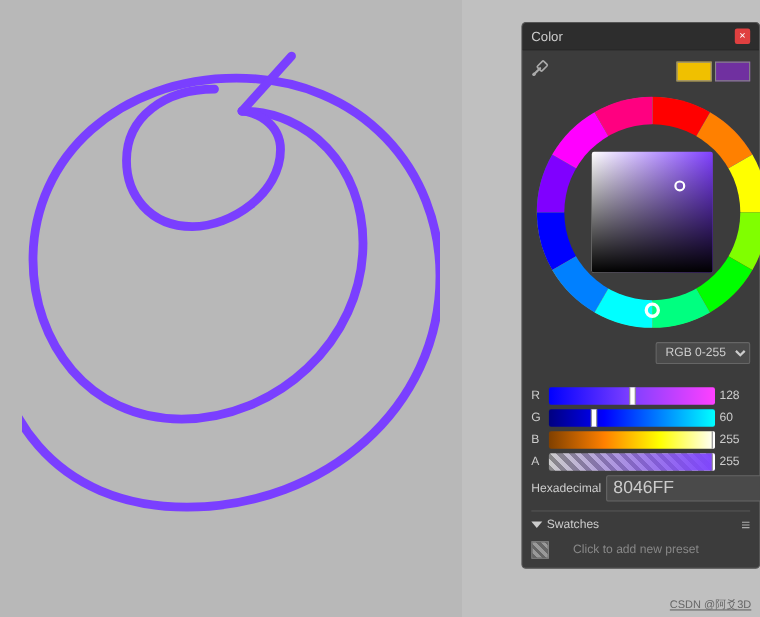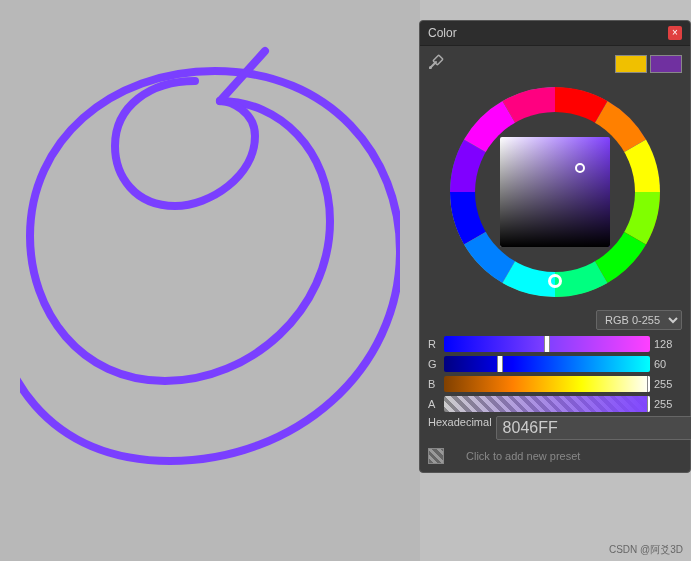--- a/index.html
+++ b/index.html
@@ -22,21 +22,21 @@
       background: #b8b8b8;
       display: flex;
       align-items: center;
       justify-content: center;
     }
 
     
     .color-panel {
       position: absolute;
       right: 0; top: 20px;
-      width: 272px;
+      width: 217px;
       background: #3c3c3c;
       border: 1px solid #555;
       border-radius: 4px;
     }
 
     .panel-title-bar {
       background: #2d2d2d;
       padding: 5px 8px;
       display: flex;
       align-items: center;
@@ -161,21 +161,21 @@
       bottom: 14px;
       left: 50%;
       transform: translateX(-50%);
       pointer-events: none;
     }
 
     
     .mode-selector {
       display: flex;
       justify-content: flex-end;
-      margin-bottom: 6px;
+      margin-bottom: 21px;
     }
 
     .mode-select {
       background: #4a4a4a;
       border: 1px solid #666;
       color: #ccc;
       font-size: 11px;
       padding: 2px 4px;
       border-radius: 2px;
       cursor: pointer;
@@ -235,21 +235,21 @@
     }
     .slider-a-overlay {
       position: absolute;
       top: 0; left: 0; right: 0; bottom: 0;
       background: linear-gradient(to right, transparent, #8046ff);
     }
 
     
     .hex-row {
       display: flex;
-      align-items: flex-start;
+      align-items: center;
       margin-bottom: 8px;
       gap: 4px;
     }
 
     .hex-label {
       color: #ccc;
       font-size: 11px;
       width: 70px;
     }
 
@@ -312,20 +312,21 @@
       border: 1px solid #888;
     }
 
     
     .watermark {
       position: absolute;
       bottom: 4px;
       right: 8px;
       color: #666;
       font-size: 10px;
+      text-decoration: underline;
     }
   </style>
 </head>
 <body>
 
 <div class="canvas-area">
   <svg width="380" height="520" viewBox="0 0 380 520">
     <path d="
       M 200 80
       C 260 80, 310 130, 310 200
@@ -476,20 +477,27 @@
         <div class="channel-slider-thumb" style="left: 100%;"></div>
       </div>
       <span class="channel-value">255</span>
     </div>
 
     <div class="hex-row">
       <span class="hex-label">Hexadecimal</span>
       <input class="hex-value" type="text" value="8046FF" style="">
     </div>
 
+    <div class="swatches-header">
+      <div class="swatches-title-row">
+        <div class="triangle-icon"></div>
+        <span>Swatches</span>
+      </div>
+      <span class="more-icon">≡</span>
+    </div>
 
     <div class="swatches-add-row">
       <div class="add-swatch-box"></div>
       <span>Click to add new preset</span>
     </div>
 
   </div>
 </div>
 
 <div class="watermark">CSDN @阿爻3D</div>

